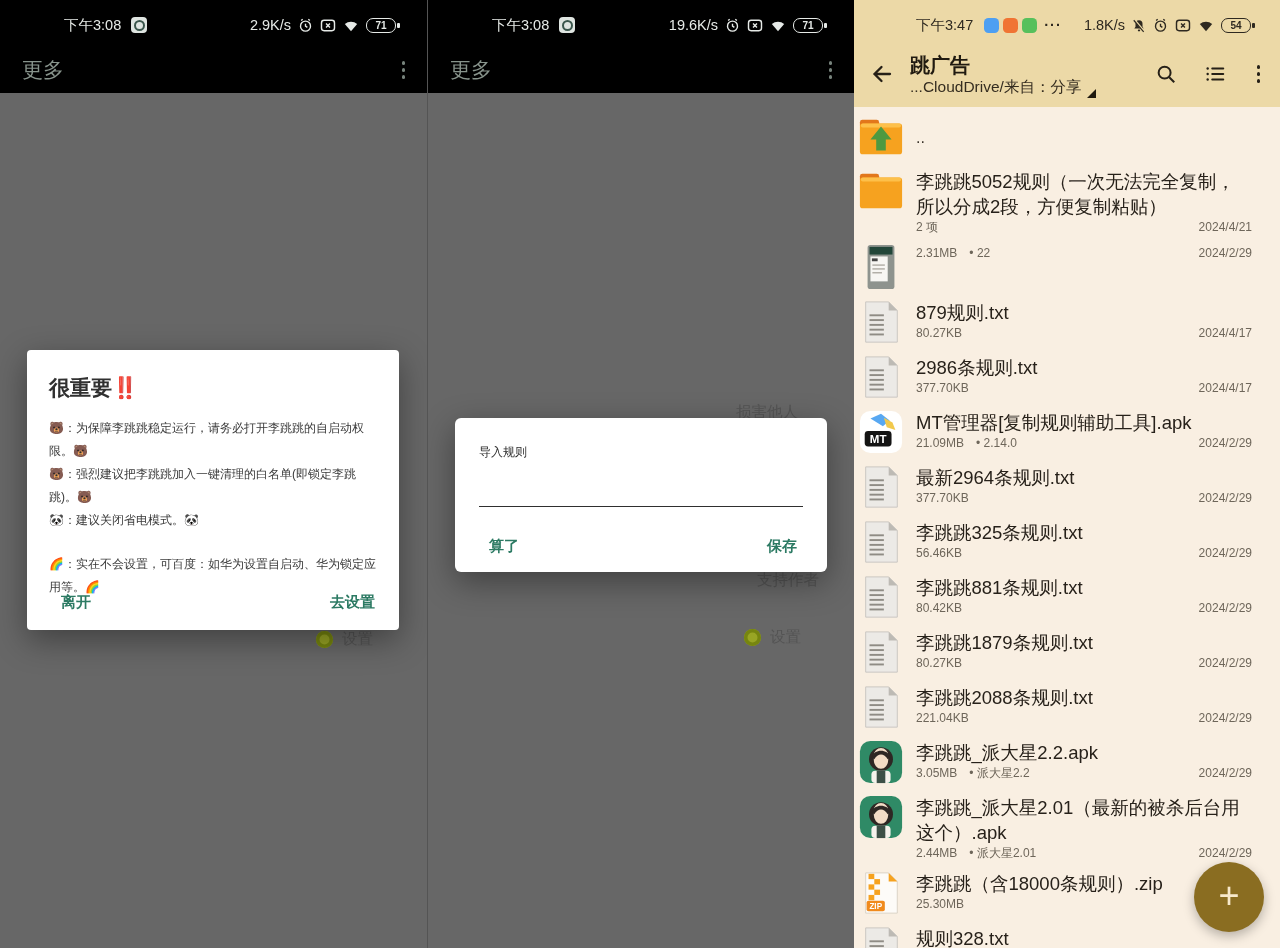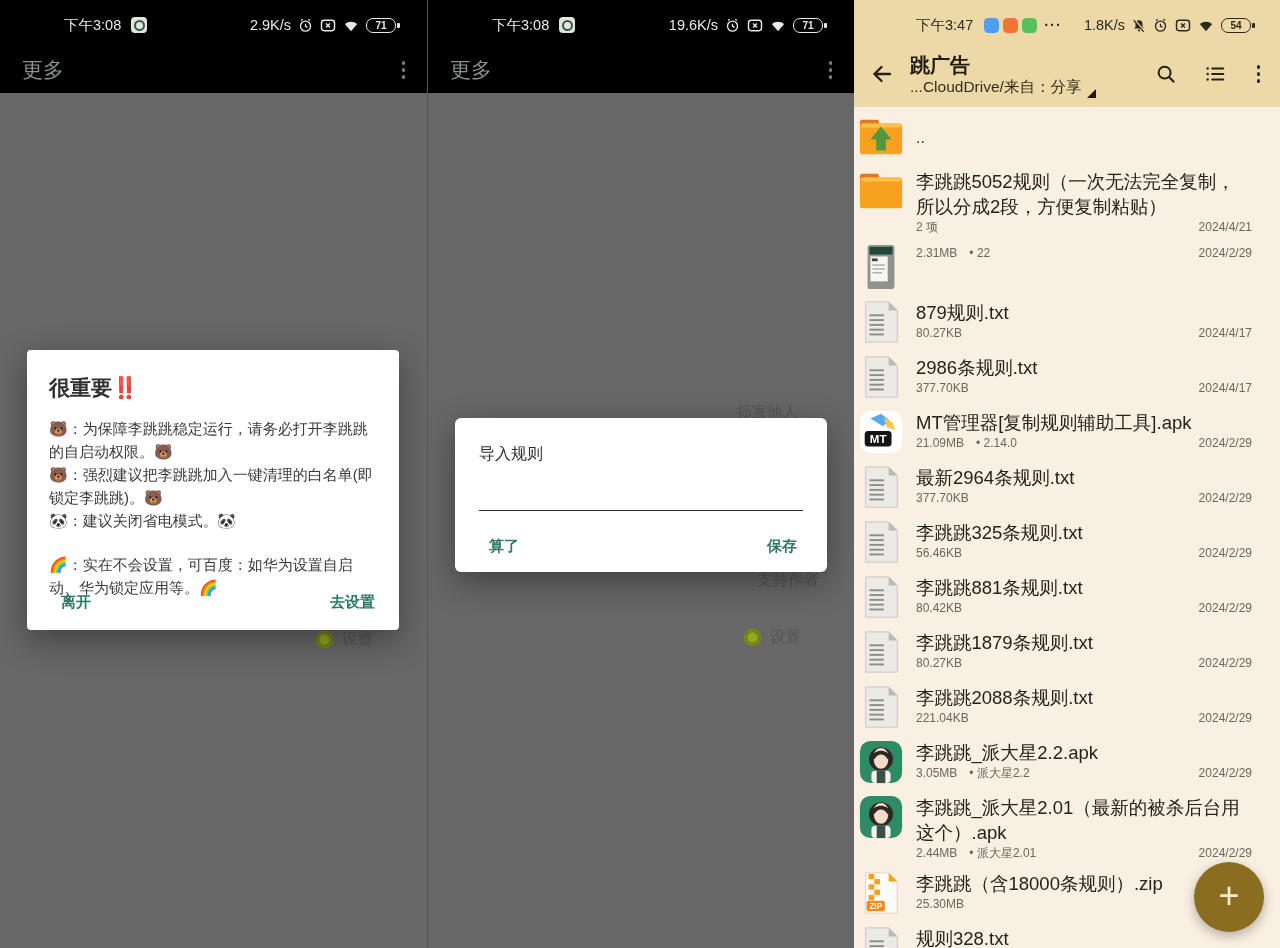--- a/index.html
+++ b/index.html
@@ -35,28 +35,28 @@
   .ghost-row{position:absolute;display:flex;align-items:center;gap:9px;color:#545454;font-size:15.5px;}
   .ghost-dot{width:17px;height:17px;border-radius:50%;background:#98a524;box-shadow:inset 0 0 0 3.5px #76850f;flex:none;}
 
   
   .dialog{position:absolute;background:#fff;border-radius:4px;box-shadow:0 10px 32px rgba(0,0,0,.38);
           box-sizing:border-box;z-index:5;}
   #dlg-important{left:27px;top:350px;width:372px;height:280px;padding:24px 22px;}
   .dlg-title{font-size:21px;font-weight:bold;color:#303030;}
   .t-mark{color:#e0392f;}
   #dlg-paras{margin-top:15px;}
-  .para{font-size:15px;color:#3a3a3a;line-height:23px;}
+  .para{font-size:12px;color:#3a3a3a;line-height:23px;}
   .para-gap{height:21px;}
   .dlg-btn{position:absolute;bottom:18px;color:#2c7a63;font-weight:bold;font-size:15px;cursor:pointer;}
   .dlg-btn.neg{left:34px;}
   .dlg-btn.pos{right:24px;}
 
   #dlg-import{left:27px;top:418px;width:372px;height:154px;padding:26px 24px;border-radius:6px;}
-  #dlg-import .dlg-title{font-size:16px;color:#2c2c2c;font-weight:normal;}
+  #dlg-import .dlg-title{font-size:12px;color:#2c2c2c;font-weight:normal;}
   .dlg-input{display:block;width:100%;margin-top:24px;border:none;border-bottom:1.5px solid #2f2f2f;
              height:22px;background:transparent;font-size:16px;outline:none;box-sizing:border-box;}
   #dlg-import .dlg-btn{bottom:16px;}
   #dlg-import .dlg-btn.pos{right:30px;}
 
   
   .fm-header{background:#ecd9a7;padding-bottom:5px;}
   .fm-header .statusbar{color:#2e2920;padding:4px 26px 0 62px;}
   .mini-apps{display:inline-flex;gap:4px;margin-left:5px;align-items:center;}
   .mini-app{width:15px;height:15px;border-radius:4.5px;display:inline-block;}

